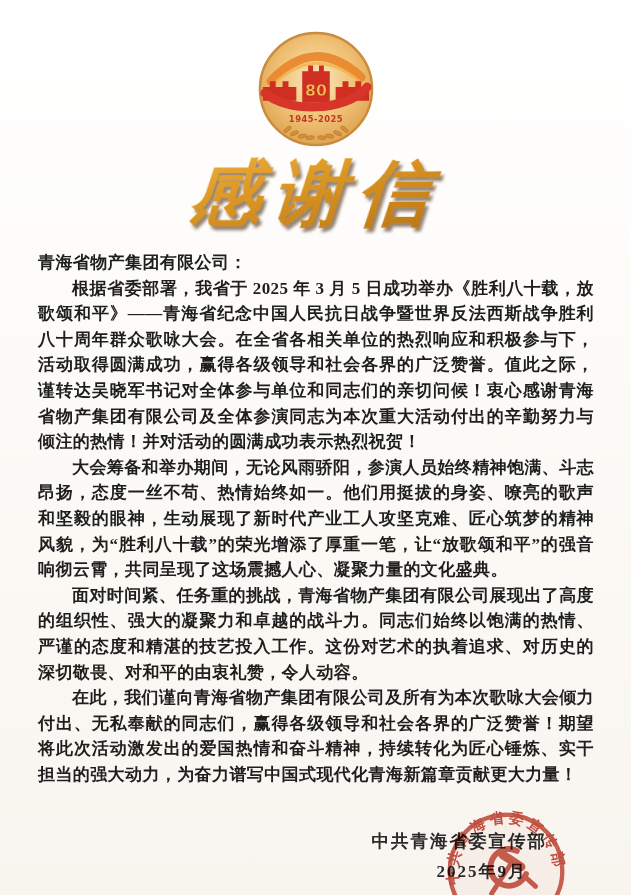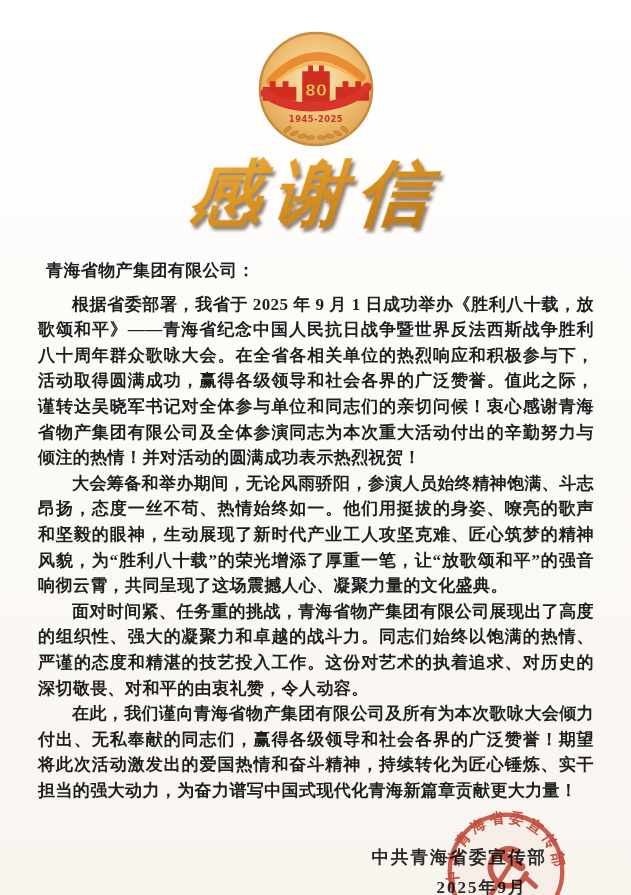--- a/index.html
+++ b/index.html
@@ -30,21 +30,21 @@
   }
   .letter{
     padding:10px 37px 0 38px;
     font-size:17px;
     line-height:25.6px;
     color:#1e1e1e;
     font-weight:600;
     text-align:justify;
     letter-spacing:0.4px;
   }
-  .letter .recipient{margin:8px;text-indent:0;}
+  .letter .recipient{margin:0;text-indent:0;}
   .letter p{margin:0;text-indent:2em;}
   .closing{position:relative;margin-top:42px;}
   .signature{
     text-align:right;
     padding-right:84px;
     font-size:17.5px;
     font-weight:600;
     color:#2a2a2a;
     letter-spacing:2px;
   }
@@ -106,21 +106,21 @@
         <ellipse cx="74" cy="108" rx="4.4" ry="1.9" transform="rotate(12 74 108)"></ellipse>
         <ellipse cx="66" cy="109.5" rx="4.4" ry="1.9" transform="rotate(4 66 109.5)"></ellipse>
       </g>
     </svg>
   </div>
 
   <div class="title">感谢信</div>
 
   <div class="letter">
     <p class="recipient">青海省物产集团有限公司：</p>
-    <p>根据省委部署，我省于 2025 年 9 月 1 日成功举办《胜利八十载，放歌颂和平》——青海省纪念中国人民抗日战争暨世界反法西斯战争胜利八十周年群众歌咏大会。在全省各相关单位的热烈响应和积极参与下，活动取得圆满成功，赢得各级领导和社会各界的广泛赞誉。值此之际，谨转达吴晓军书记对全体参与单位和同志们的亲切问候！衷心感谢青海省物产集团有限公司及全体参演同志为本次重大活动付出的辛勤努力与倾注的热情！并对活动的圆满成功表示热烈祝贺！</p>
+    <p>根据省委部署，我省于 2025 年 3 月 5 日成功举办《胜利八十载，放歌颂和平》——青海省纪念中国人民抗日战争暨世界反法西斯战争胜利八十周年群众歌咏大会。在全省各相关单位的热烈响应和积极参与下，活动取得圆满成功，赢得各级领导和社会各界的广泛赞誉。值此之际，谨转达吴晓军书记对全体参与单位和同志们的亲切问候！衷心感谢青海省物产集团有限公司及全体参演同志为本次重大活动付出的辛勤努力与倾注的热情！并对活动的圆满成功表示热烈祝贺！</p>
     <p>大会筹备和举办期间，无论风雨骄阳，参演人员始终精神饱满、斗志昂扬，态度一丝不苟、热情始终如一。他们用挺拔的身姿、嘹亮的歌声和坚毅的眼神，生动展现了新时代产业工人攻坚克难、匠心筑梦的精神风貌，为“胜利八十载”的荣光增添了厚重一笔，让“放歌颂和平”的强音响彻云霄，共同呈现了这场震撼人心、凝聚力量的文化盛典。</p>
     <p>面对时间紧、任务重的挑战，青海省物产集团有限公司展现出了高度的组织性、强大的凝聚力和卓越的战斗力。同志们始终以饱满的热情、严谨的态度和精湛的技艺投入工作。这份对艺术的执着追求、对历史的深切敬畏、对和平的由衷礼赞，令人动容。</p>
     <p>在此，我们谨向青海省物产集团有限公司及所有为本次歌咏大会倾力付出、无私奉献的同志们，赢得各级领导和社会各界的广泛赞誉！期望将此次活动激发出的爱国热情和奋斗精神，持续转化为匠心锤炼、实干担当的强大动力，为奋力谱写中国式现代化青海新篇章贡献更大力量！</p>
   </div>
 
   <div class="closing">
     <div class="signature">中共青海省委宣传部</div>
     <div class="date">2025年9月</div>
   </div>
 

